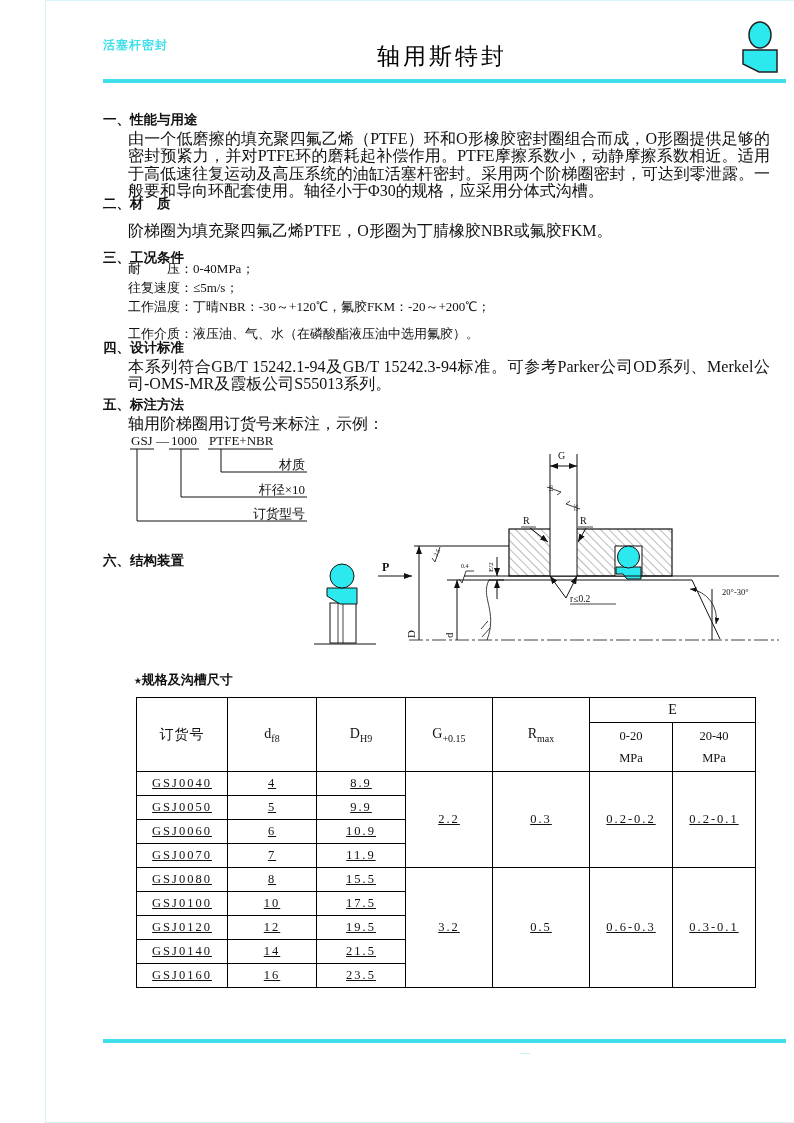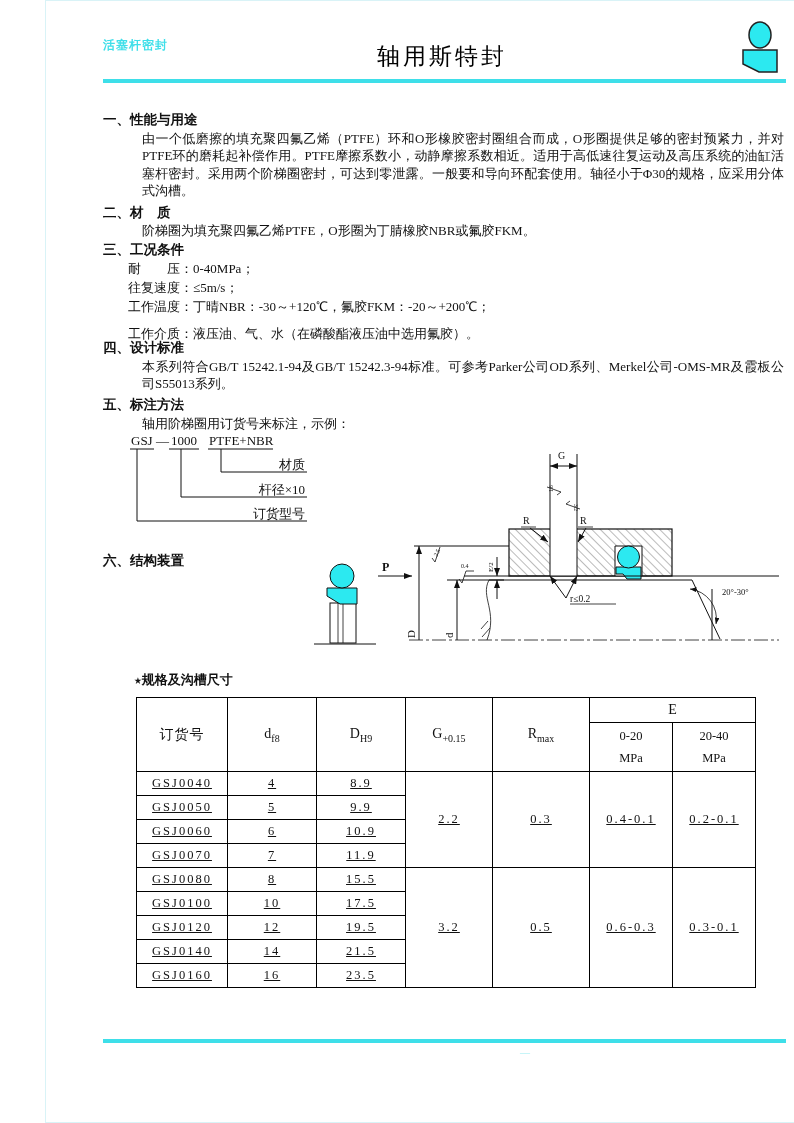--- a/index.html
+++ b/index.html
@@ -8,21 +8,21 @@
         font-family:"Liberation Serif", serif;color:#111;margin-left:45px;}
   
   .cat{position:absolute;left:57px;top:36px;font-size:12px;font-weight:bold;
        color:#3edfe9;letter-spacing:1px;}
   .title{position:absolute;left:0;right:0;top:40px;text-align:center;
          font-size:23px;color:#000000;letter-spacing:3px;}
   .rule-top{position:absolute;left:57px;top:78px;width:683px;height:4px;background:#3edfe9;}
   .logo{position:absolute;left:692px;top:20px;}
   
   .sec-head{position:absolute;left:57px;font-size:13.5px;font-weight:bold;white-space:nowrap;}
-  .sec-body{position:absolute;left:96px;width:642px;font-size:13px;line-height:17.4px;text-align:justify;}
+  .sec-body{position:absolute;left:82px;width:642px;font-size:16px;line-height:17.4px;text-align:justify;}
   .cond-line{position:absolute;left:82px;font-size:13px;white-space:nowrap;}
   
   .mark-svg{position:absolute;left:83px;top:432px;}
   .diag-svg{position:absolute;left:268px;top:438px;}
   .s6{top:551px;}
   
   .tbl-title{position:absolute;left:88px;top:670px;font-size:13px;font-weight:bold;font-family:Liberation Mono, monospace;}
   table.spec{position:absolute;left:90px;top:696px;border-collapse:collapse;
              table-layout:fixed;width:620px;font-size:12.5px;}
   table.spec th,table.spec td{border:1.4px solid #000;text-align:center;vertical-align:middle;
@@ -54,24 +54,24 @@
     <svg width="44" height="56" viewBox="0 0 44 56">
       <ellipse cx="22" cy="14" rx="11" ry="13" fill="#2ce9f0" stroke="#222" stroke-width="1.5"></ellipse>
       <path d="M5,29 H39 V51 H21 L5,43 Z" fill="#2ce9f0" stroke="#222" stroke-width="1.5"></path>
     </svg>
   </div>
   <div class="rule-top"></div>
 
   <div class="sec-head" style="top:110px"><span>一、</span><span>性能与用途</span></div>
   <div class="sec-body" style="top:129px">由一个低磨擦的填充聚四氟乙烯（PTFE）环和O形橡胶密封圈组合而成，O形圈提供足够的密封预紧力，并对PTFE环的磨耗起补偿作用。PTFE摩擦系数小，动静摩擦系数相近。适用于高低速往复运动及高压系统的油缸活塞杆密封。采用两个阶梯圈密封，可达到零泄露。一般要和导向环配套使用。轴径小于Φ30的规格，应采用分体式沟槽。</div>
 
-  <div class="sec-head" style="top:203px"><span>二、</span><span>材　质</span></div>
+  <div class="sec-head" style="top:194px"><span>二、</span><span>材　质</span></div>
   <div class="sec-body" style="top:221px">阶梯圈为填充聚四氟乙烯PTFE，O形圈为丁腈橡胶NBR或氟胶FKM。</div>
 
-  <div class="sec-head" style="top:240px"><span>三、</span><span>工况条件</span></div>
+  <div class="sec-head" style="top:248px"><span>三、</span><span>工况条件</span></div>
   <div class="cond-line" style="top:259px">耐　　压：0-40MPa；</div>
   <div class="cond-line" style="top:278px">往复速度：≤5m/s；</div>
   <div class="cond-line" style="top:297px">工作温度：丁晴NBR：-30～+120℃，氟胶FKM：-20～+200℃；</div>
   <div class="cond-line" style="top:324px">工作介质：液压油、气、水（在磷酸酯液压油中选用氟胶）。</div>
 
   <div class="sec-head" style="top:338px"><span>四、</span><span>设计标准</span></div>
   <div class="sec-body" style="top:357px">本系列符合GB/T 15242.1-94及GB/T 15242.3-94标准。可参考Parker公司OD系列、Merkel公司-OMS-MR及霞板公司S55013系列。</div>
 
   <div class="sec-head" style="top:395px"><span>五、</span><span>标注方法</span></div>
   <div class="sec-body" style="top:414px">轴用阶梯圈用订货号来标注，示例：</div>
@@ -213,21 +213,21 @@
           </th>
       </tr>
     </thead>
     <tbody>
         <tr>
           <td>GSJ0040</td>
           <td>4</td>
           <td>8.9</td>
           <td rowspan="4">2.2</td>
           <td rowspan="4">0.3</td>
-          <td rowspan="4">0.4-0.1</td>
+          <td rowspan="4">0.2-0.2</td>
           <td rowspan="4">0.2-0.1</td>
         </tr>
         <tr>
           <td>GSJ0050</td>
           <td>5</td>
           <td>9.9</td>
         </tr>
         <tr>
           <td>GSJ0060</td>
           <td>6</td>

